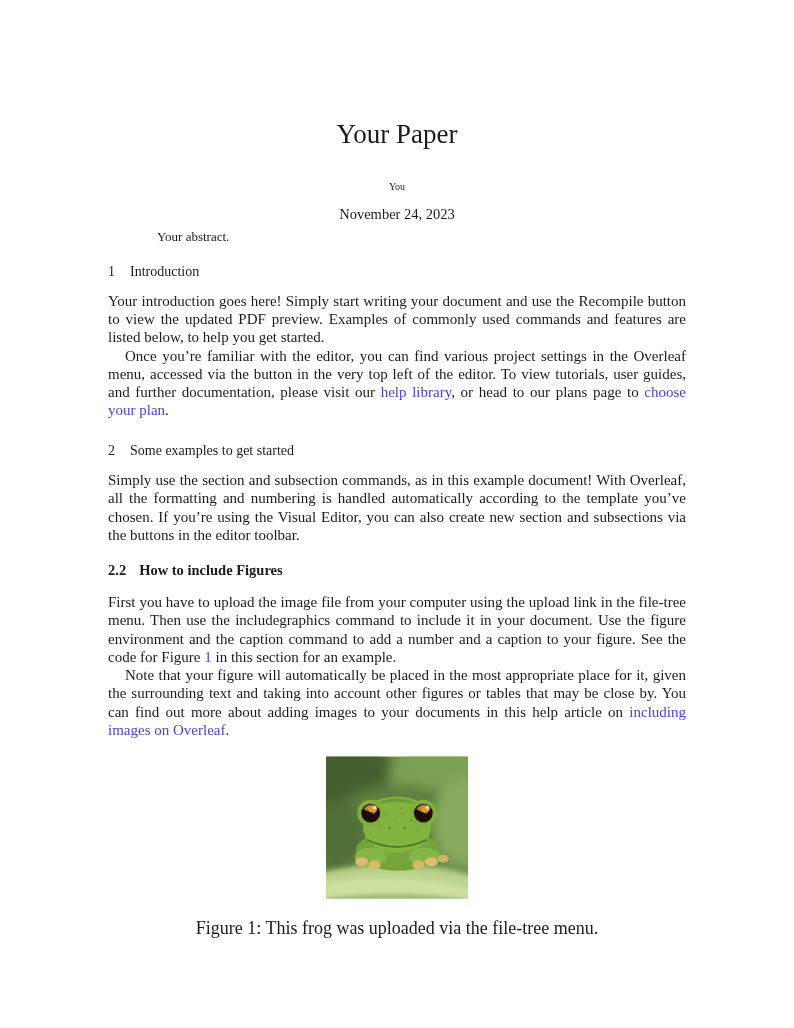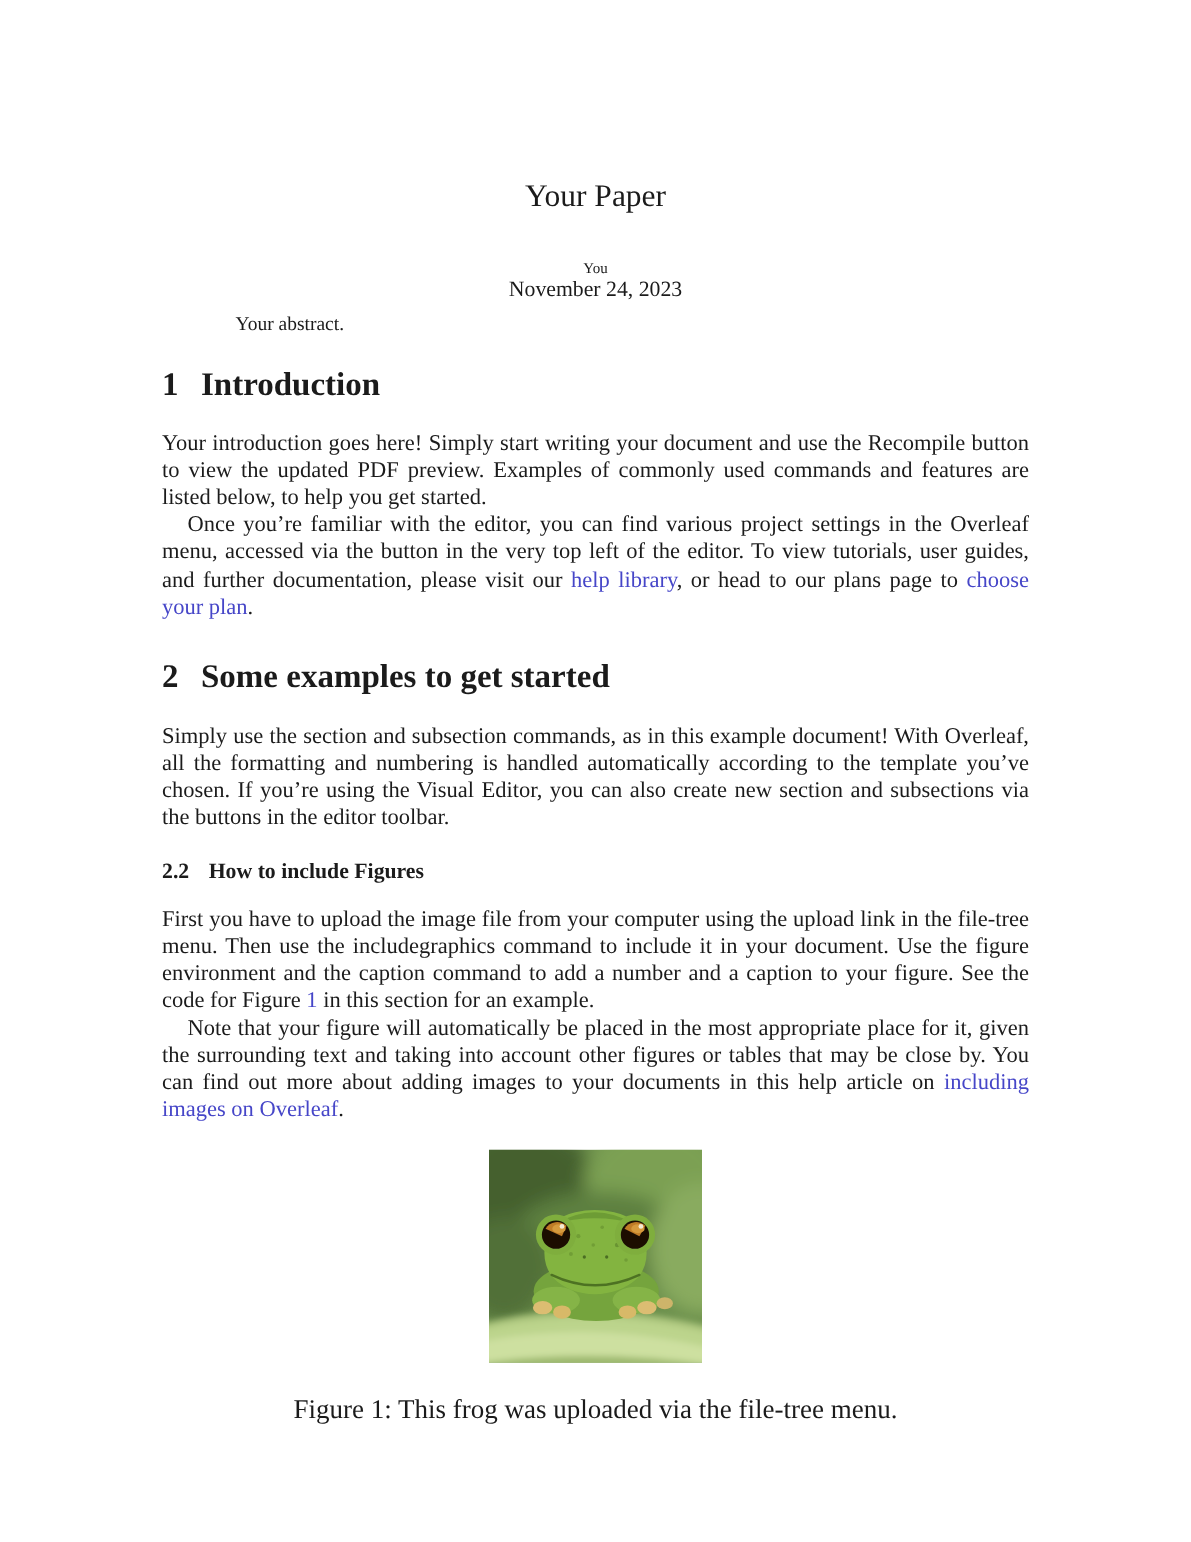--- a/index.html
+++ b/index.html
@@ -10,51 +10,51 @@
     color: #1b1b1b;
     position: relative;
     overflow: hidden;
   }
   .page { position: relative; width: 794px; height: 1028px; }
   .content { position: relative; width: 578px; margin-left: 108px; }
 
   .title {
     margin-top: 118px;
     text-align: center;
-    font-size: 21px;
+    font-size: 27px;
     font-weight: normal;
     line-height: 1.2;
   }
   .author {
     margin-top: 31px;
     text-align: center;
     font-size: 10px;
   }
   .date {
-    margin-top: 0;
+    margin-top: 14px;
     text-align: center;
     font-size: 14.5px;
   }
 
   .abstract-head {
     margin-top: 31px;
     text-align: center;
     font-size: 13px;
     font-weight: bold;
   }
   .abstract-body {
     margin: 6px 32px 0 32px;
     text-indent: 17px;
     font-size: 13px;
     line-height: 1.22;
   }
 
   .sec {
-    font-size: 22px;
-    font-weight: bold;
+    font-size: 14px;
+    font-weight: normal;
     line-height: 1.15;
   }
   .sec .num { display: inline-block; margin-right: 15px; }
   .subsec {
     font-size: 14.5px;
     font-weight: bold;
     line-height: 1.15;
   }
   .subsec .num { display: inline-block; margin-right: 13px; }
 

